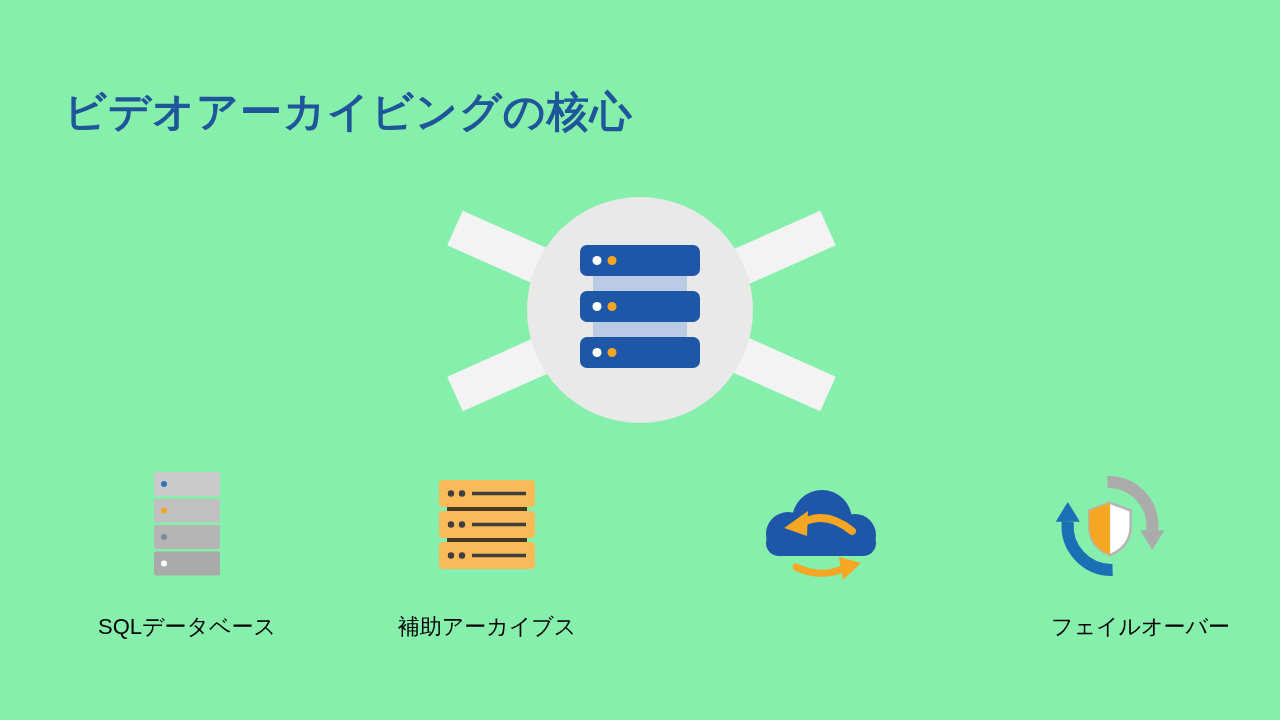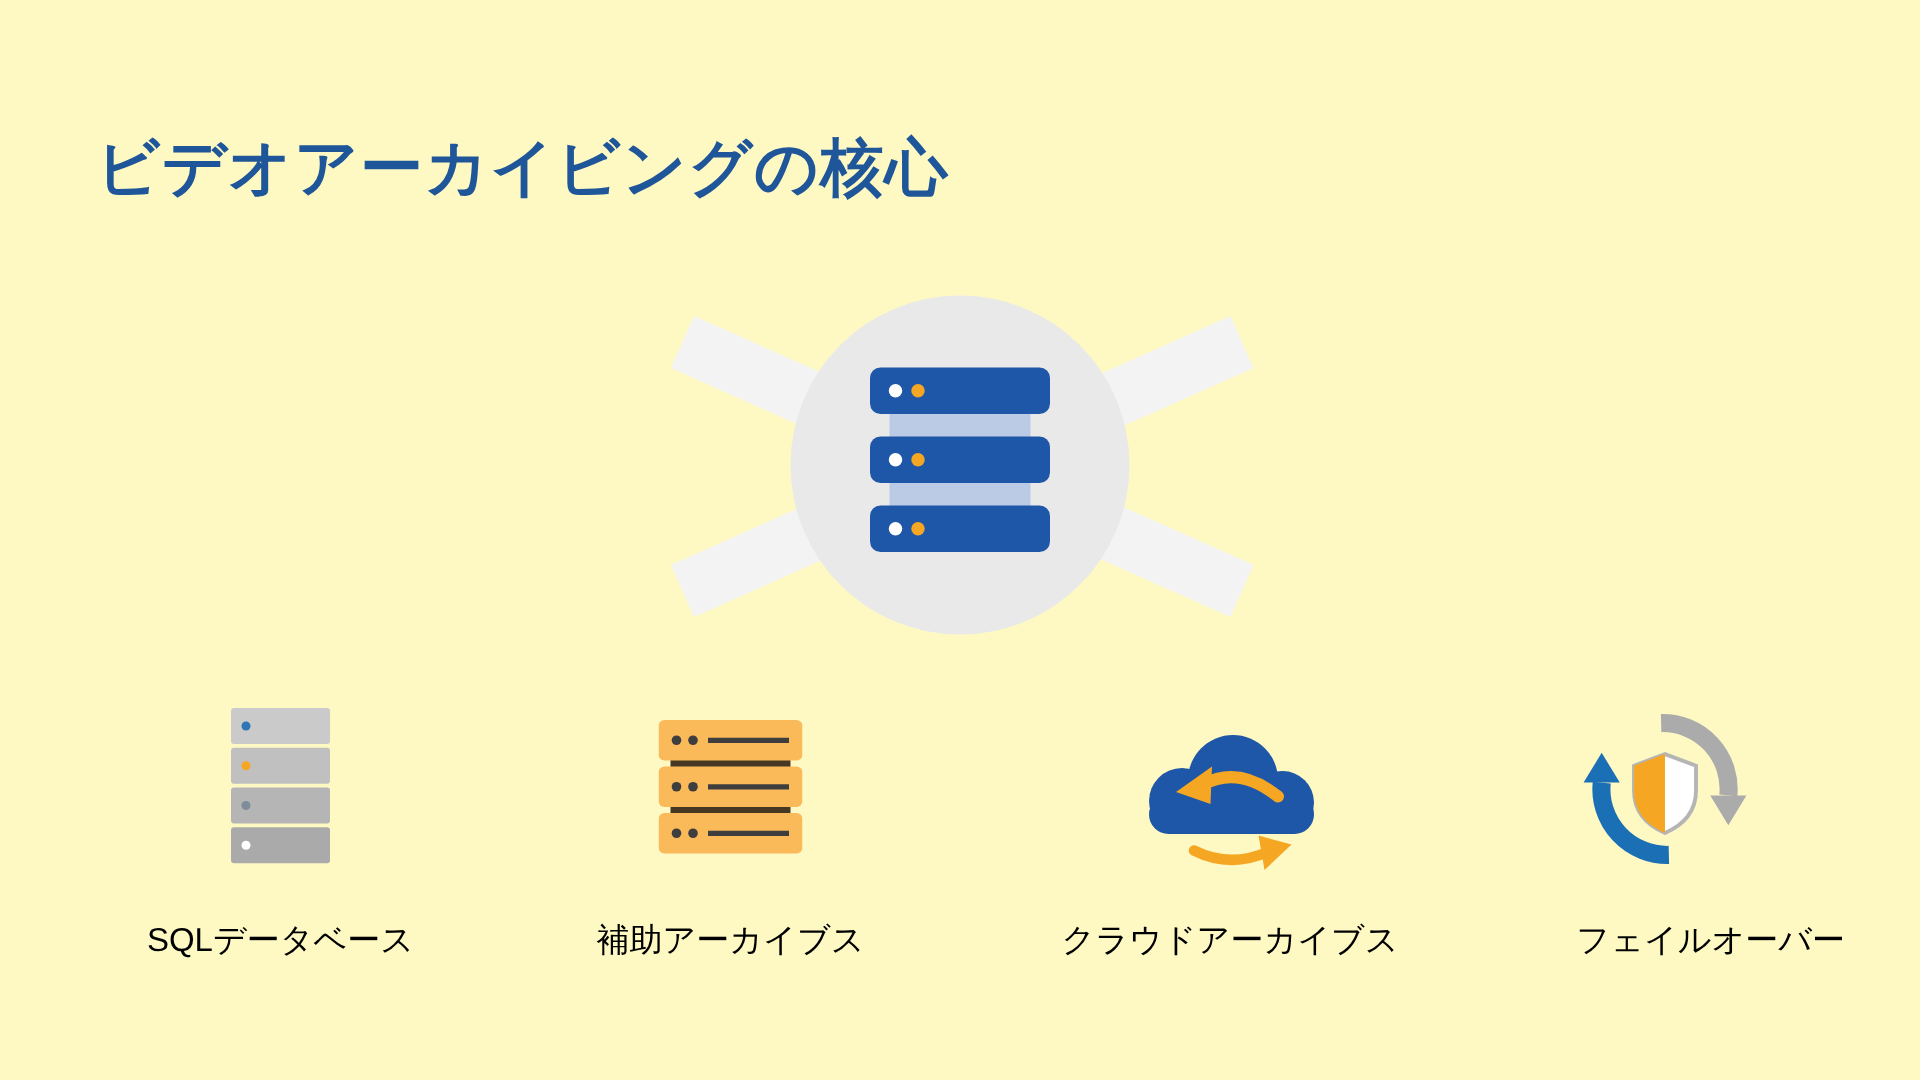--- a/index.html
+++ b/index.html
@@ -1,20 +1,20 @@
 <!DOCTYPE html>
 <html><head>
 <meta charset="utf-8">
 <style>
   html, body { margin: 0; padding: 0; background: #ffffff; }
   .slide {
     position: relative;
     width: 1280px;
     height: 720px;
-    background: #fef9c3;
+    background: #86efac;
     overflow: hidden;
     font-family: "Liberation Sans", sans-serif;
   }
   .title {
     position: absolute;
     left: 64px;
     top: 84px;
     margin: 0;
     font-size: 42px;
     font-weight: bold;
@@ -143,21 +143,20 @@
           <rect x="16" y="54" width="110" height="26" rx="13"></rect>
         </g>
 
         <path d="M102 55 Q 76 34 52 47" fill="none" stroke="#F5A623" stroke-width="8" stroke-linecap="round"></path>
         <polygon points="34,52 58,35 57,60" fill="#F5A623"></polygon>
 
         <path d="M46 91 Q 70 103 95 92" fill="none" stroke="#F5A623" stroke-width="7" stroke-linecap="round"></path>
         <polygon points="111,87 89,81 93,104" fill="#F5A623"></polygon>
       </svg>
     </div>
-    <div class="label">クラウドアーカイブス</div>
   </div>
 
   <div class="item item-4">
     <div class="iconbox">
       <svg width="112" height="112" viewBox="0 0 130 130">
 
         <path d="M62 14 A 51 51 0 0 1 114 70" fill="none" stroke="#ABABAB" stroke-width="14"></path>
         <polygon points="100,70 128,70 114,93" fill="#ABABAB"></polygon>
 
         <path d="M68 116 A 51 51 0 0 1 16 60" fill="none" stroke="#1B6FB5" stroke-width="14"></path>

